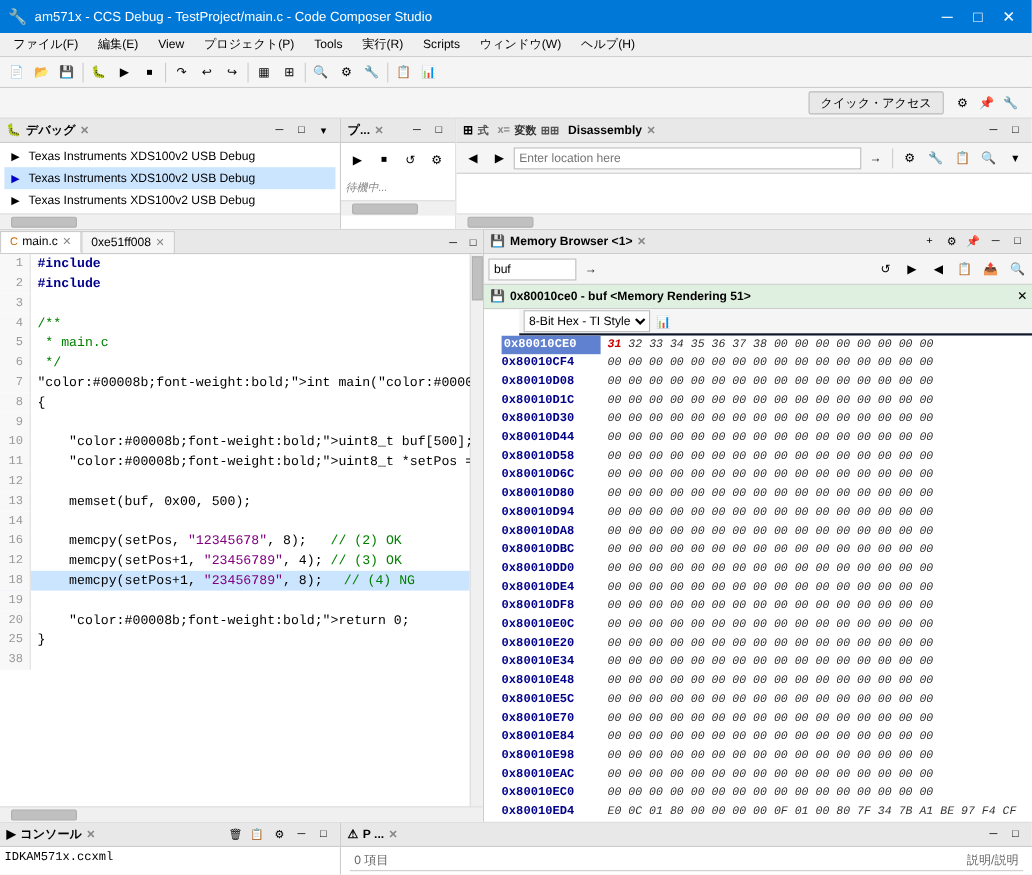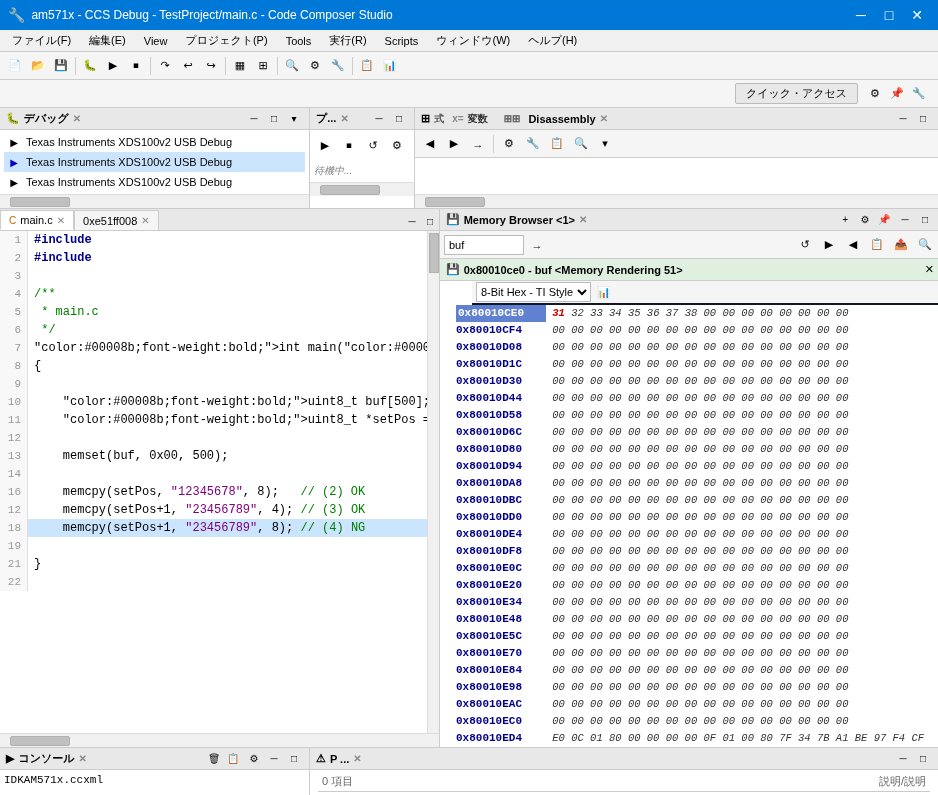--- a/index.html
+++ b/index.html
@@ -485,33 +485,34 @@
         <div class="scroll-thumb"></div>
       </div>
     </div>
 
     <div class="disassembly-panel">
       <div class="panel-header">
         <div class="panel-title">
           <span>⊞</span>
           <span style="font-size:10px;color:#555;margin-right:4px;">式</span>
           <span style="color:#888;font-size:10px;">x=</span>
-          <span style="font-size:10px;color:#333;margin-right:12px;">変数</span>
+          <span style="font-size:10px;color:#333;margin-right:0;">変数</span>
           <span style="font-size:10px;color:#555;margin-right:4px;">⊞⊞</span>
           <span>Disassembly</span>
           <span style="font-size:10px;color:#888;">✕</span>
         </div>
         <div class="panel-controls">
           <button class="panel-btn">─</button>
           <button class="panel-btn">□</button>
         </div>
       </div>
       <div class="disassembly-toolbar">
         <button class="tb-btn">◀</button>
         <button class="tb-btn">▶</button>
+        <input class="location-input" type="text" placeholder="Enter location here" style="">
         <button class="tb-btn">→</button>
         <div class="tb-sep"></div>
         <button class="tb-btn">⚙</button>
         <button class="tb-btn">🔧</button>
         <button class="tb-btn">📋</button>
         <button class="tb-btn">🔍</button>
         <button class="tb-btn">▾</button>
       </div>
       <div class="horizontal-scrollbar" style="margin-top:auto;">
         <div class="scroll-thumb"></div>
@@ -597,32 +598,36 @@
             <div class="code-line">
               <span class="line-num">16</span>
               <span class="line-content">    memcpy(setPos, <span style="color:#800080;">"12345678"</span>, 8);   <span style="color:#008000;">// (2) OK</span></span>
             </div>
             <div class="code-line">
               <span class="line-num">12</span>
               <span class="line-content">    memcpy(setPos+1, <span style="color:#800080;">"23456789"</span>, 4); <span style="color:#008000;">// (3) OK</span></span>
             </div>
             <div class="code-line highlight-line">
               <span class="line-num">18</span>
-              <span class="line-content">    memcpy(setPos+1, <span style="color:#800080;">"23456789"</span>, 8); <span style="color:#008000;">// (4) NG</span></span>
+              <span class="line-content">    memcpy(setPos+1, <span style="color:#800080;">"23456789"</span>, 8); <span style="color:#008000;margin-left:12px;">// (4) NG</span></span>
             </div>
             <div class="code-line">
               <span class="line-num">19</span>
               <span class="line-content"></span>
             </div>
             <div class="code-line">
-              <span class="line-num">21</span>
+              <span class="line-num">20</span>
+              <span class="line-content">    <span style="&lt;span">"color:#00008b;font-weight:bold;"</span>&gt;return 0;</span>
+            </div>
+            <div class="code-line">
+              <span class="line-num">25</span>
               <span class="line-content">}</span>
             </div>
             <div class="code-line">
-              <span class="line-num">22</span>
+              <span class="line-num">38</span>
               <span class="line-content"></span>
             </div>
           </div>
         <div style="width:12px;background:#f0f0f0;border-left:1px solid #ddd;flex-shrink:0;">
           <div style="width:10px;height:40px;background:#c0c0c0;border:1px solid #b0b0b0;margin:2px auto;"></div>
         </div>
       </div>
       <div class="horizontal-scrollbar">
         <div class="scroll-thumb"></div>
       </div>

